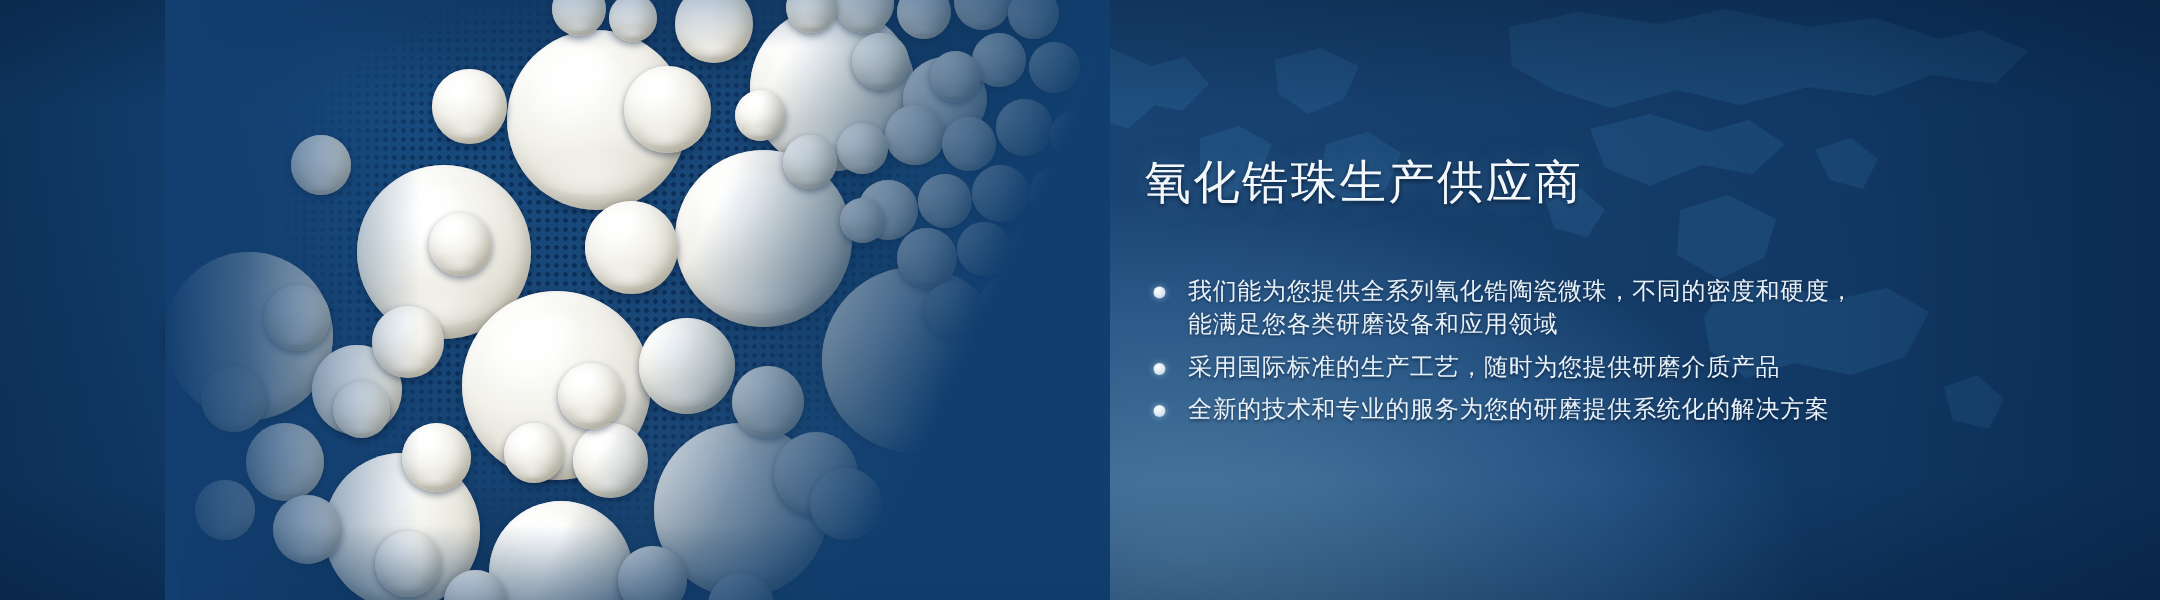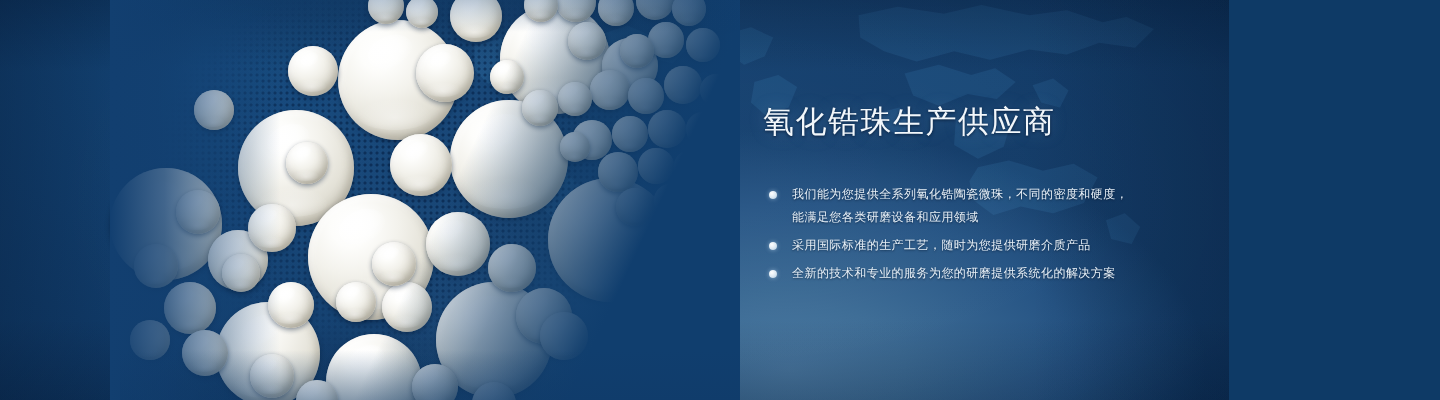--- a/index.html
+++ b/index.html
@@ -1,20 +1,20 @@
 <!DOCTYPE html>
 <html><head>
 <meta charset="utf-8">
 <style>
   html,body{margin:0;padding:0;background:#0e3a66;}
   *{box-sizing:border-box;}
 
   .banner{
     position:relative;
-    width:1229px;height:400px;
+    width:1440px;height:400px;
     overflow:hidden;
     font-family:"Liberation Sans","DejaVu Sans",sans-serif;
     background:#ef4444;
   }
 
   
   .bg-base{
     position:absolute;inset:0;
     background:
       radial-gradient(ellipse 520px 300px at 790px 370px, #46759e 0%, #3a6a94 22%, #225182 55%, rgba(19,66,114,0) 80%),
@@ -128,35 +128,35 @@
   }
   .bullets{
     list-style:none;
     margin:42px 0 0 0;
     padding:0;
   }
   .bullet{
     position:relative;
     padding-left:29px;
     margin-bottom:5px;
-    font-size:12px;
+    font-size:16px;
     line-height:23px;
     color:#e9f1f8;
     letter-spacing:.45px;
     text-shadow:0 1px 2px rgba(2,18,40,.6);
   }
   .bullet .dot{
     position:absolute;
     left:6px;top:8px;
     width:8px;height:8px;
     border-radius:50%;
     background:radial-gradient(circle at 35% 32%, #ffffff 0%, #dbe8f2 55%, #aac4da 100%);
     box-shadow:0 0 4px rgba(200,225,245,.55);
   }
-  .bullet .l2{display:block;}
+  .bullet .l2{display:block;font-family:Liberation Mono, monospace;}
 </style>
 </head>
 <body>
 
 <div class="banner">
 
   <div class="bg-base"></div>
 
   <svg class="worldmap" viewBox="0 0 1440 400" preserveAspectRatio="none">
     <g fill="#2d6396" opacity="0.55">

